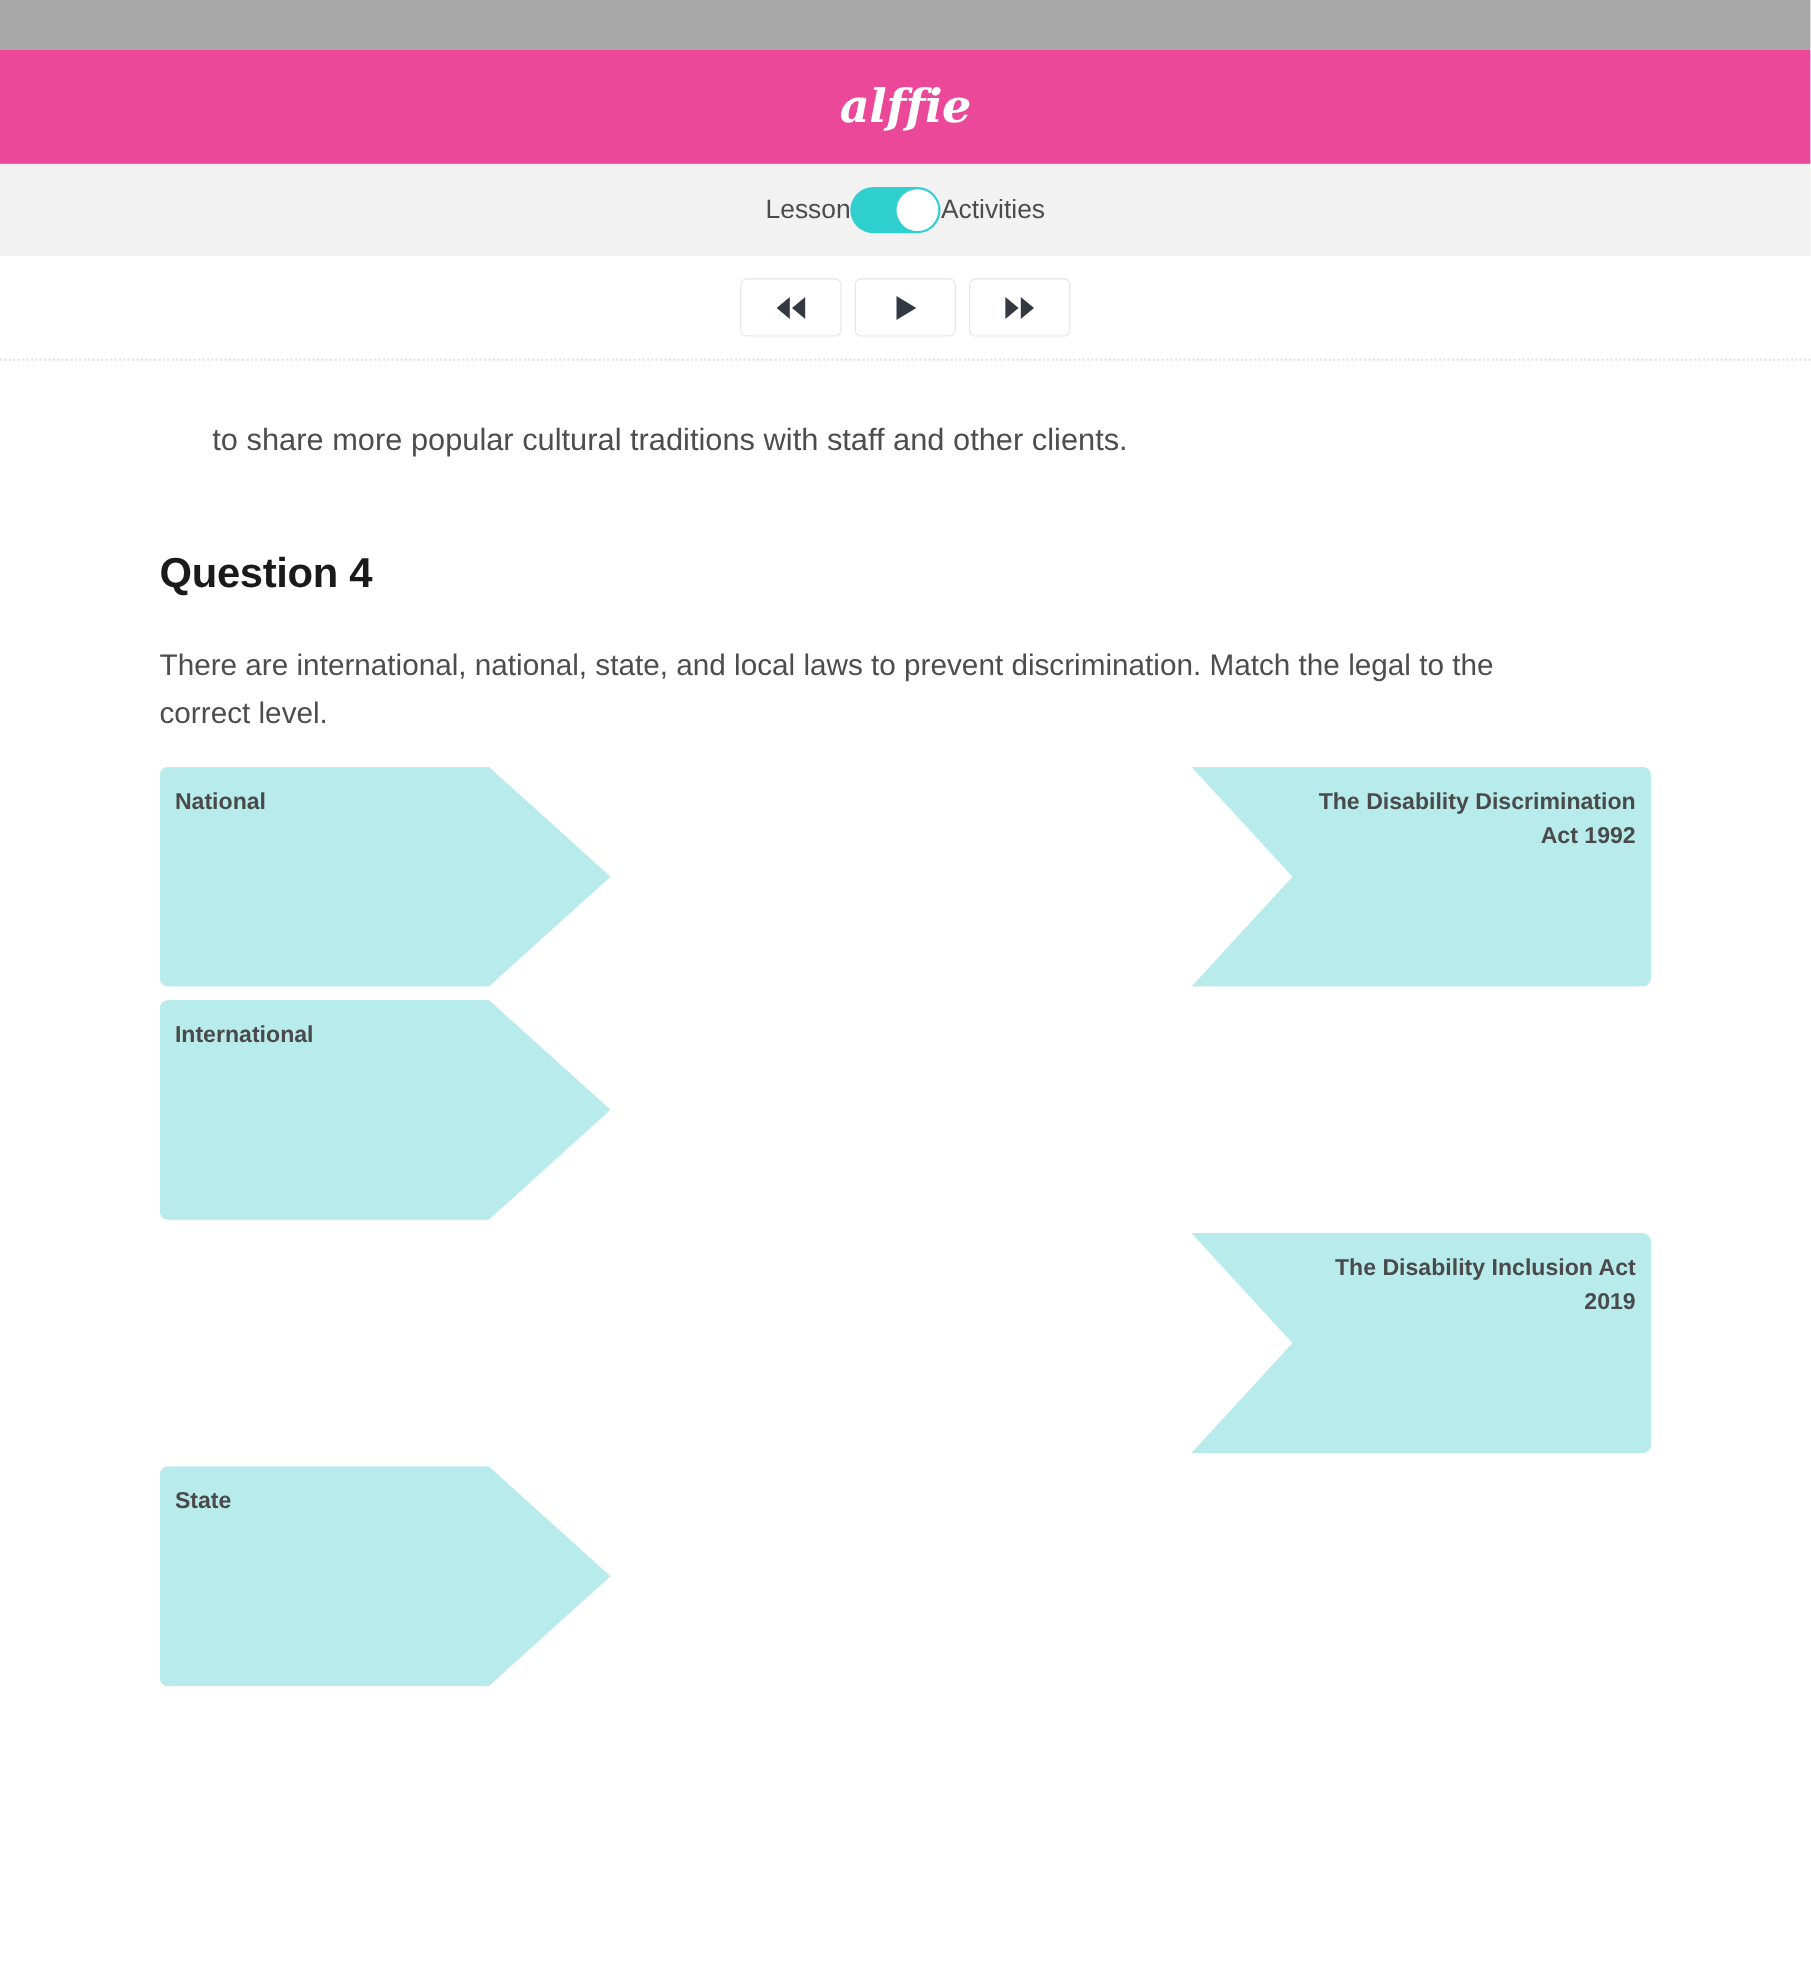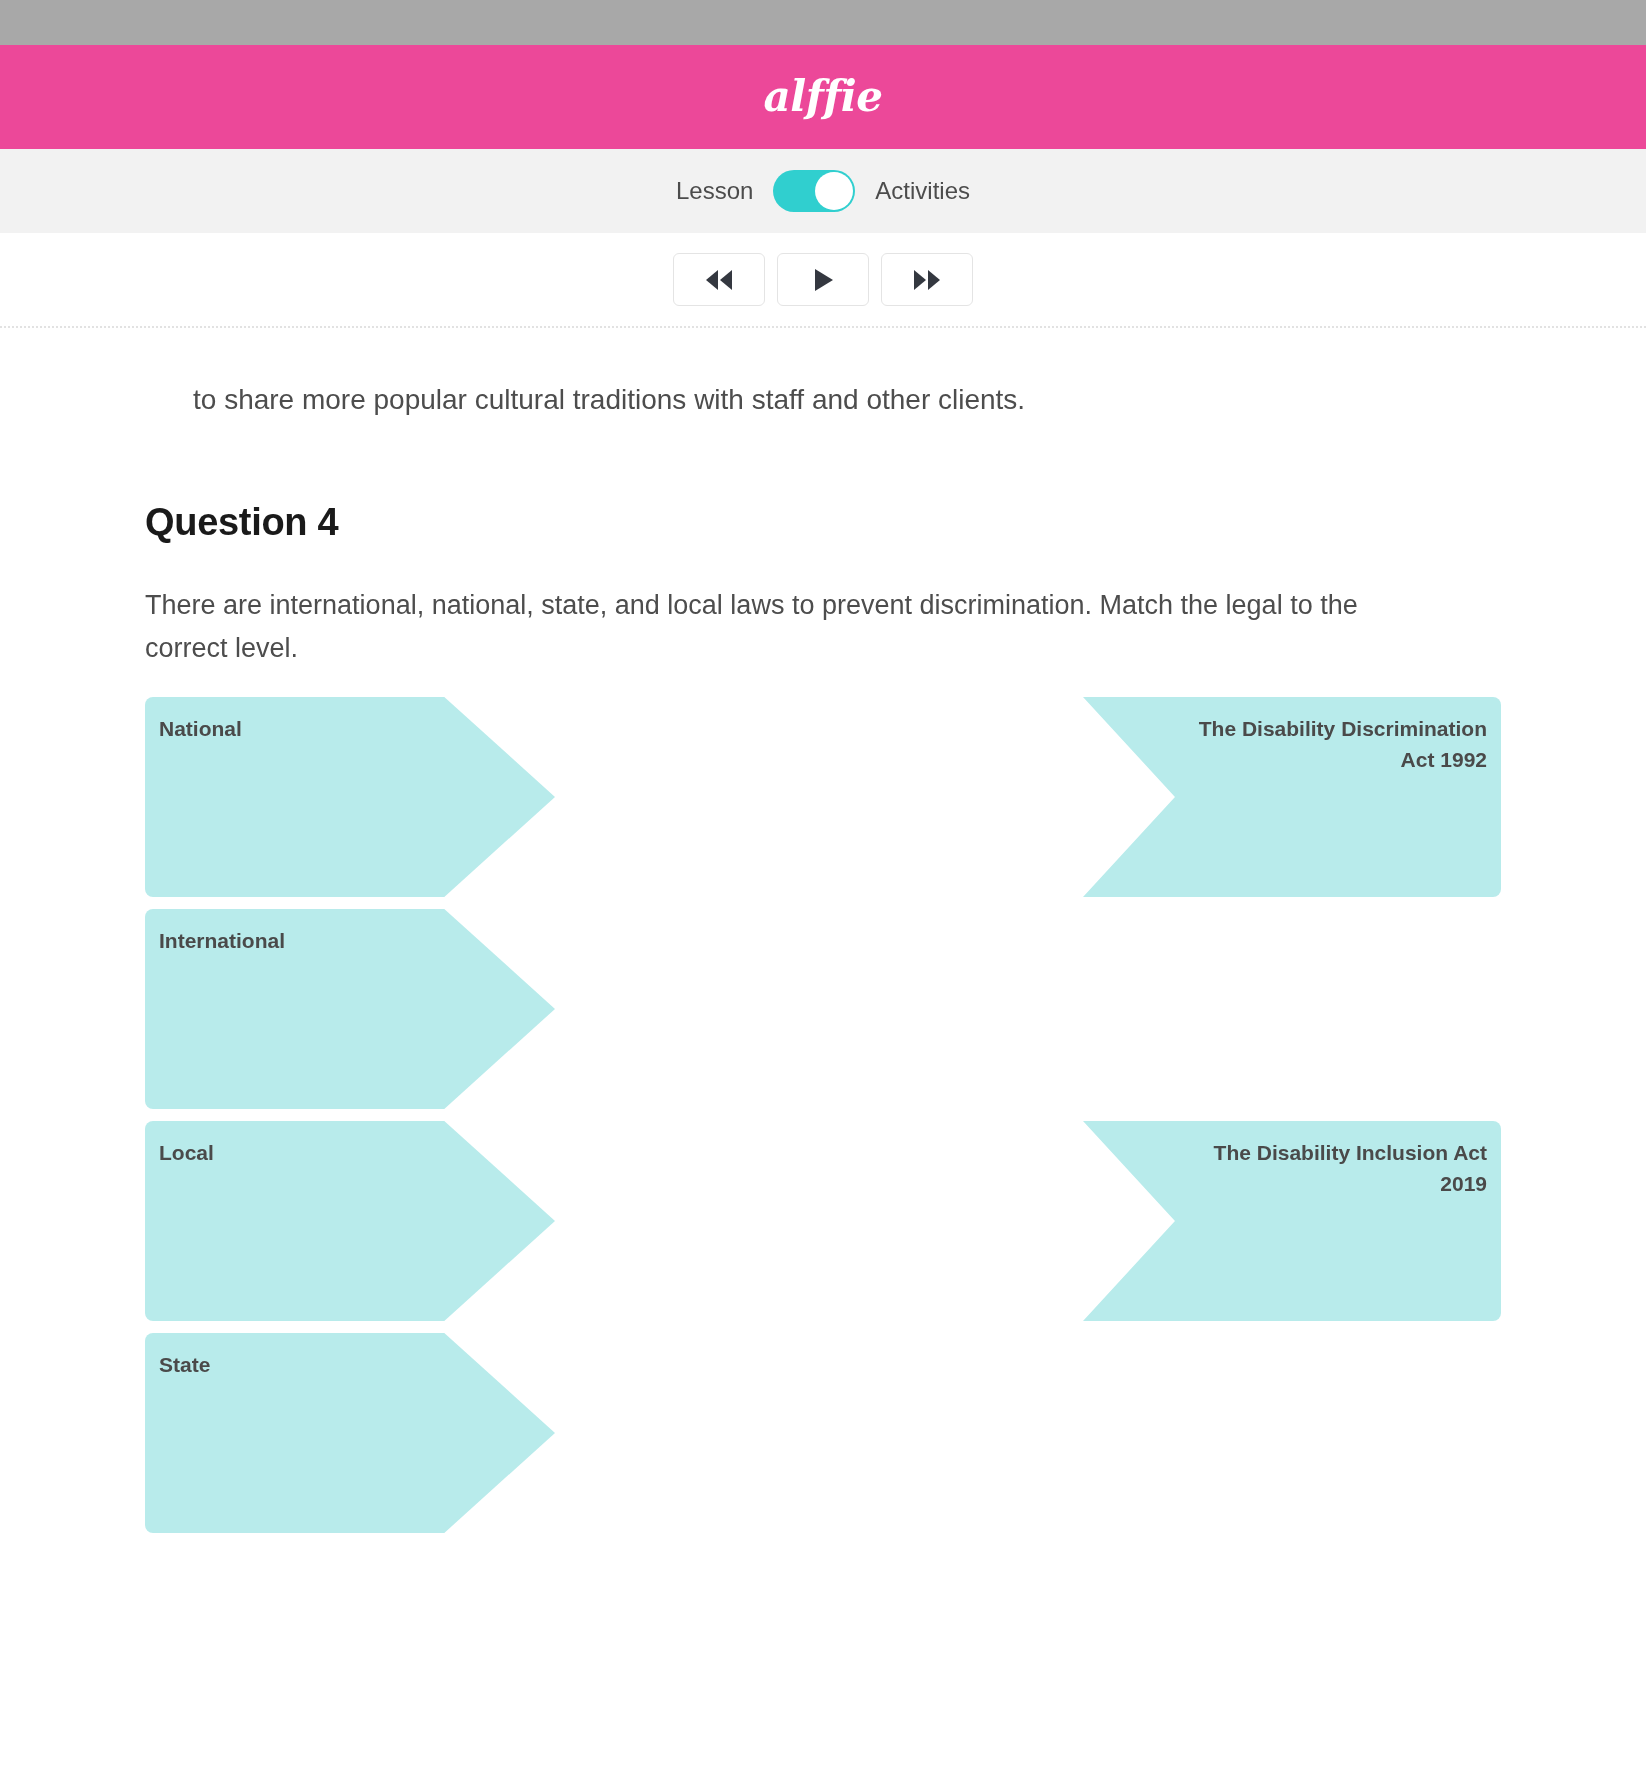--- a/index.html
+++ b/index.html
@@ -41,21 +41,21 @@
     line-height: 1;
   }
 
   
   .toggle-bar {
     height: 84px;
     background: #f2f2f2;
     display: flex;
     align-items: center;
     justify-content: center;
-    gap: 20px;
+    gap: 0;
   }
   .toggle-label {
     font-size: 24px;
     color: #4c4c4c;
     font-family: "Liberation Sans", sans-serif;
     line-height: 1;
   }
   .toggle-switch {
     width: 82px;
     height: 42px;
@@ -237,23 +237,20 @@
       </div>
     </div>
 
     <div class="match-row">
       <div class="tile tile-left">
         <span class="tile-label">International</span>
       </div>
     </div>
 
     <div class="match-row">
-      <div class="tile tile-left">
-        <span class="tile-label">Local</span>
-      </div>
       <div class="tile tile-right">
         <span class="tile-label">The Disability Inclusion Act 2019</span>
       </div>
     </div>
 
     <div class="match-row">
       <div class="tile tile-left">
         <span class="tile-label">State</span>
       </div>
     </div>

